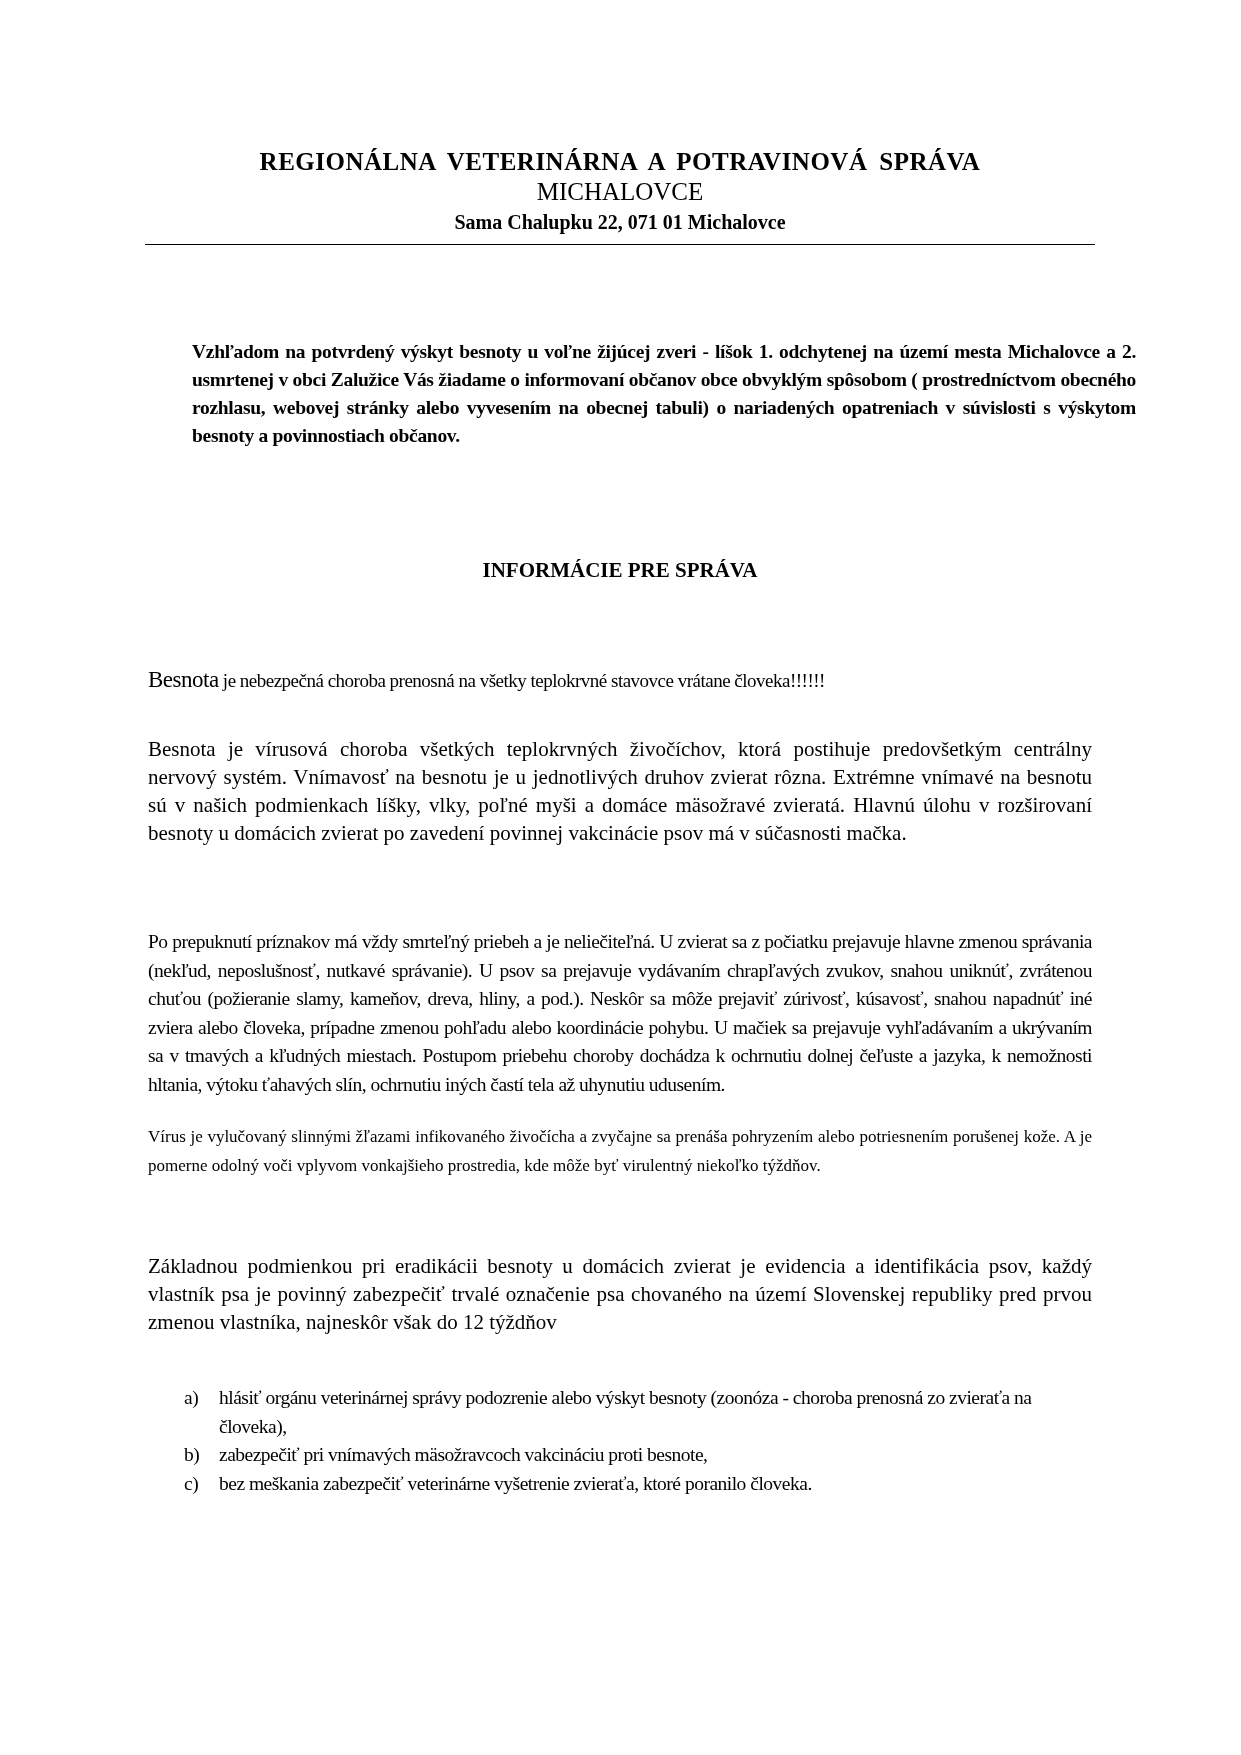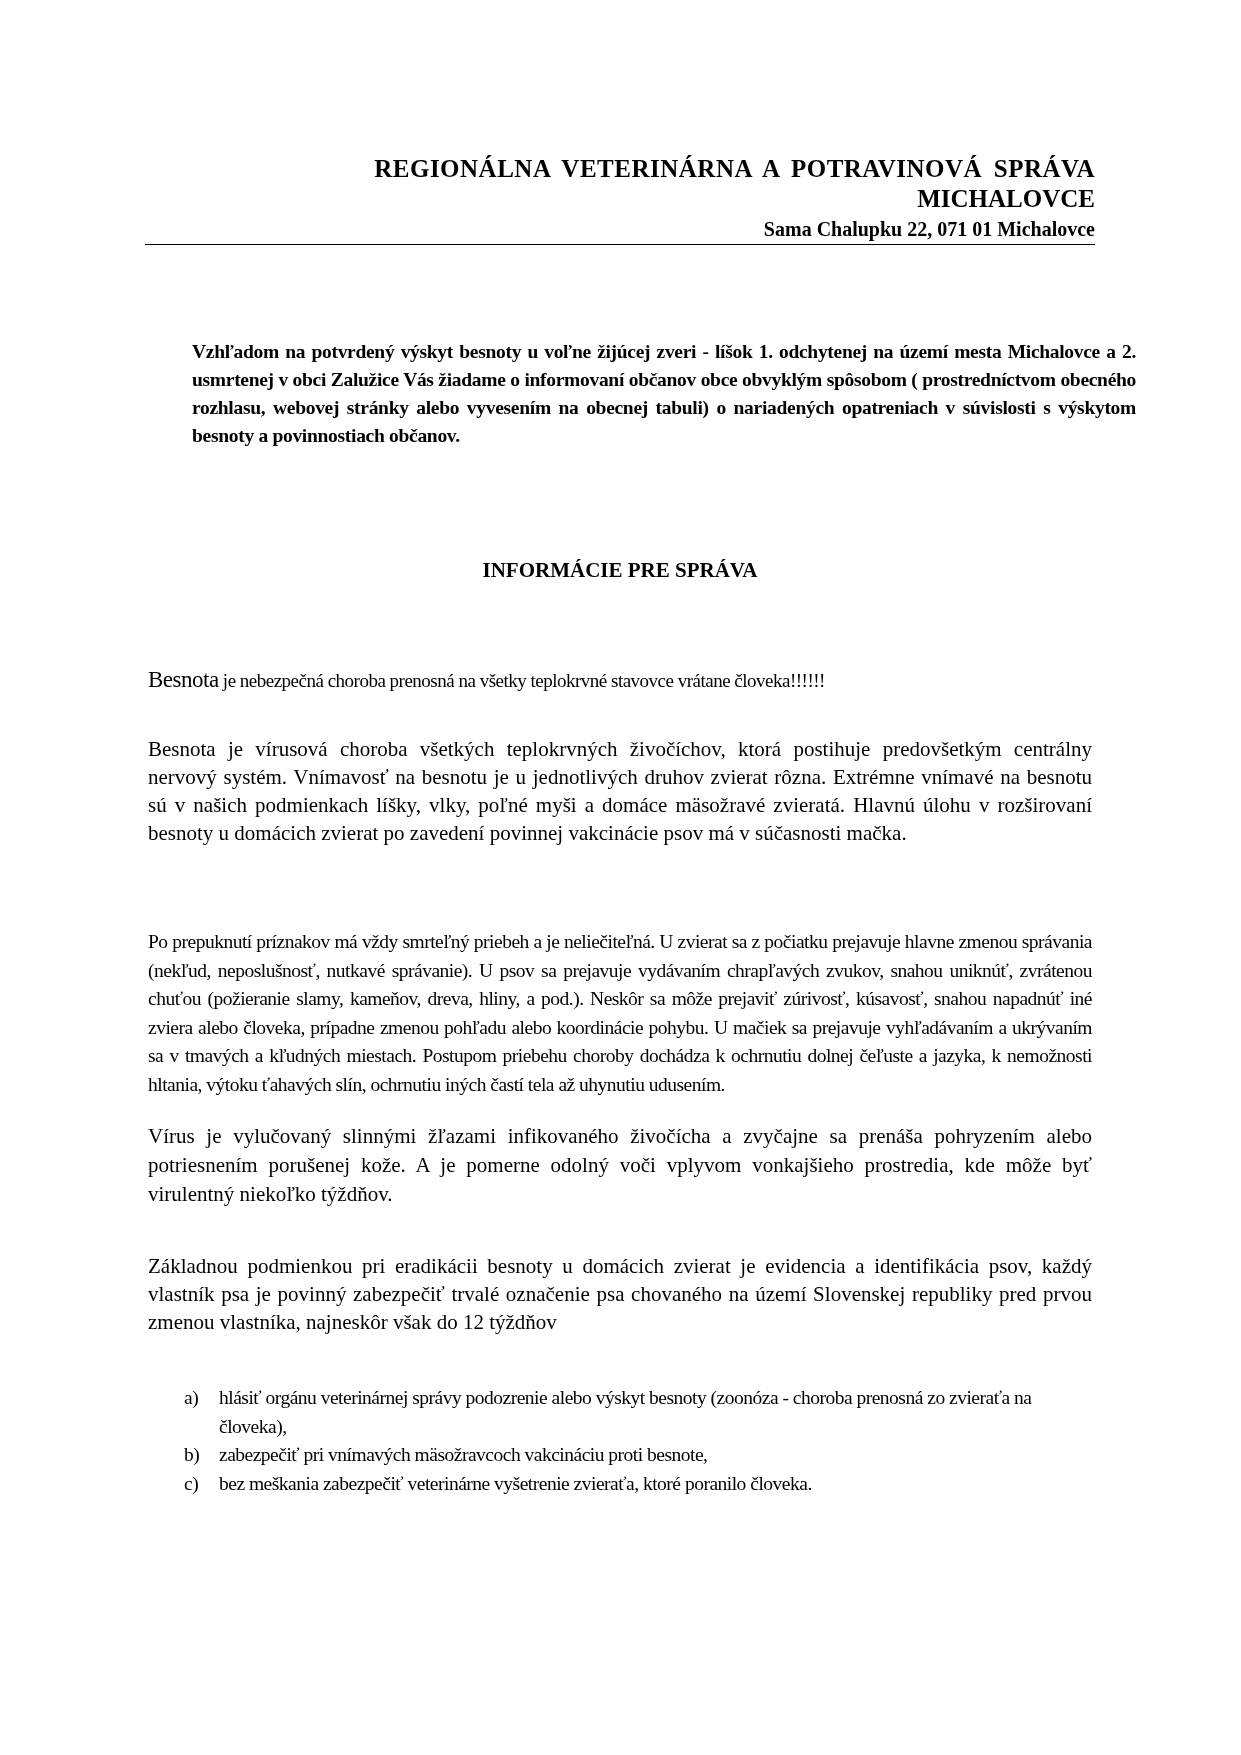--- a/index.html
+++ b/index.html
@@ -1,29 +1,29 @@
 <!DOCTYPE html>
 <html><head>
   <meta charset="utf-8">
   <style>
     html, body { margin: 0; padding: 0; background: #ffffff; }
     body { width: 1241px; height: 1755px; position: relative; overflow: hidden; color: #000; font-family: "Liberation Serif", serif; }
     .page { position: absolute; left: 0; top: 0; width: 1241px; height: 1755px; }
-    .header { position: absolute; left: 145px; top: 154px; width: 950px; text-align: right; }
+    .header { position: absolute; left: 145px; top: 147px; width: 950px; text-align: center; }
     .org-name { font-weight: bold; font-size: 25px; letter-spacing: 0.5px; line-height: 30px; word-spacing: 5px; }
-    .org-city { font-weight: bold; font-size: 25px; line-height: 30px; }
+    .org-city { font-weight: normal; font-size: 25px; line-height: 30px; }
     .org-addr { font-weight: bold; font-size: 20px; line-height: 30px; }
     .rule { position: absolute; left: 145px; top: 244px; width: 950px; height: 0; border-top: 1.5px solid #000; }
     .intro { position: absolute; left: 148px; top: 338px; width: 944px; font-weight: bold; font-size: 19.5px; line-height: 28px; text-align: justify; letter-spacing: -0.3px; margin-left: 44px; }
     .section-title { position: absolute; left: 148px; top: 558px; width: 944px; text-align: center; font-weight: bold; font-size: 21px; }
     .warning { position: absolute; left: 148px; top: 667px; width: 944px; font-weight: normal; font-size: 19px; letter-spacing: -0.5px; }
     .warning .lead { font-size: 23px; }
     .para1 { position: absolute; left: 148px; top: 735px; width: 944px; font-size: 21px; line-height: 28px; text-align: justify; }
     .para2 { position: absolute; left: 148px; top: 928px; width: 944px; font-size: 19.5px; line-height: 28.5px; text-align: justify; letter-spacing: -0.5px; }
-    .para3 { position: absolute; left: 148px; top: 1122px; width: 944px; font-size: 21px; line-height: 29px; text-align: justify; }
+    .para3 { position: absolute; left: 148px; top: 1122px; width: 944px; font-size: 17px; line-height: 29px; text-align: justify; }
     .para4 { position: absolute; left: 148px; top: 1246px; width: 944px; font-size: 21px; line-height: 28px; text-align: justify; margin-top: 6px; }
     .para4b { position: absolute; left: 148px; top: 1330px; width: 944px; font-size: 19.5px; line-height: 28px; letter-spacing: -0.5px; }
     .list { position: absolute; left: 184px; top: 1384px; width: 908px; font-size: 19.5px; line-height: 28.5px; letter-spacing: -0.5px; }
     .li { display: flex; }
     .li .marker { width: 35px; flex: 0 0 35px; }
     .li .txt { flex: 1; }
   </style>
 </head>
 <body>
 

